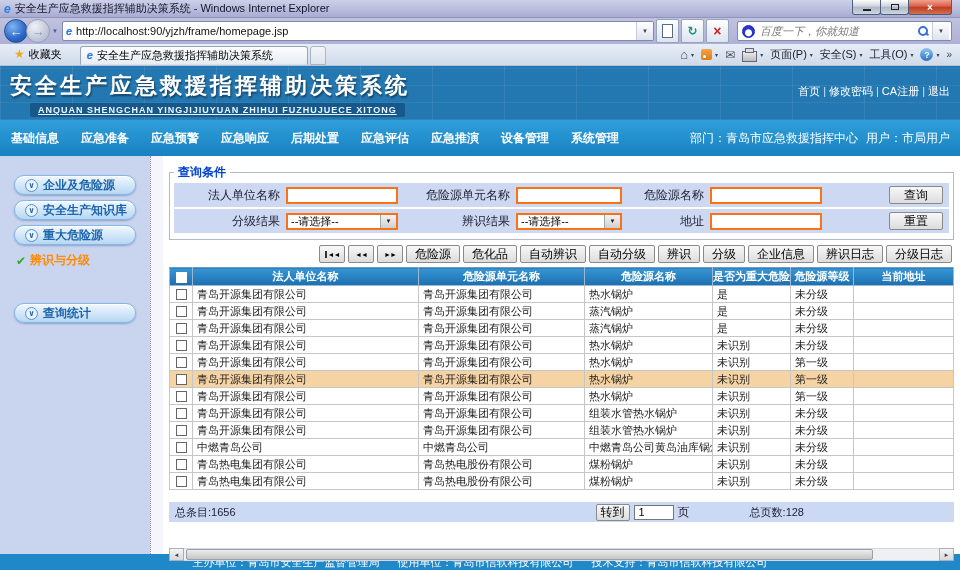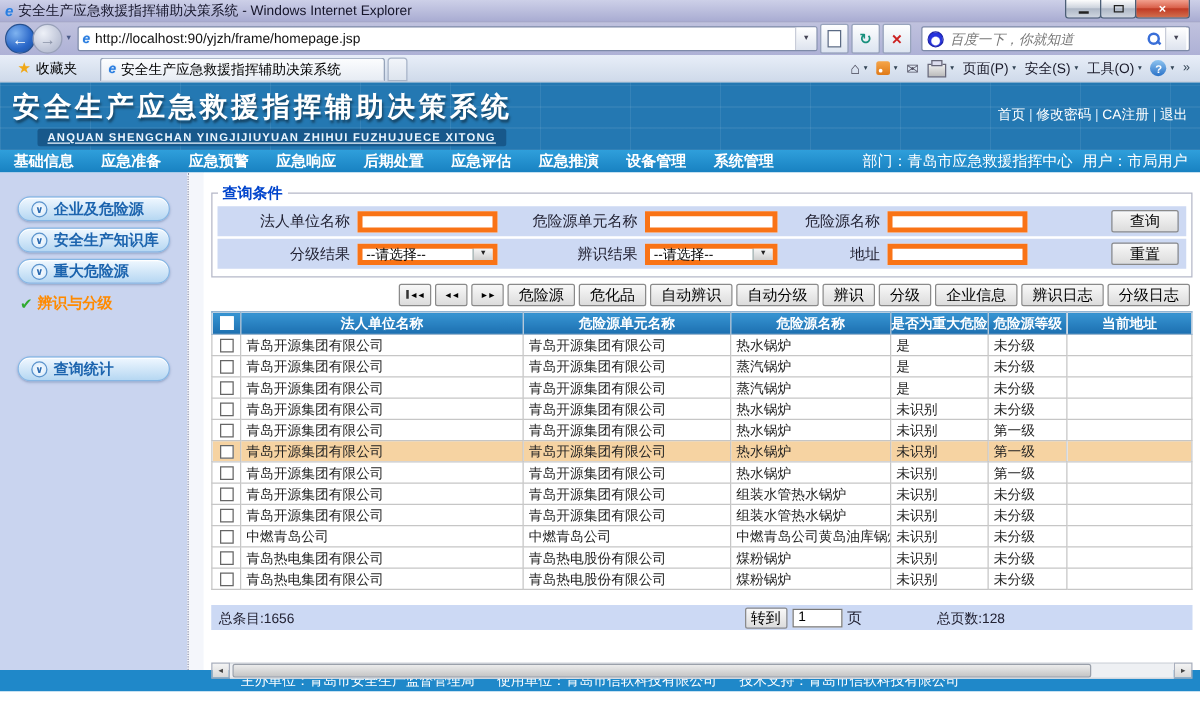--- a/index.html
+++ b/index.html
@@ -81,21 +81,21 @@
       repeating-linear-gradient(0deg,rgba(255,255,255,.06) 0 1px,transparent 1px 17px);}
   .app-title{font-size:22px;font-weight:bold;color:#fff;letter-spacing:3px;padding:5px 0 0 10px;
     text-shadow:1px 2px 2px rgba(0,0,0,.45);white-space:nowrap;}
   .app-pinyin{display:inline-block;margin:2px 0 0 30px;padding:2px 8px;font-size:9px;font-weight:bold;
     letter-spacing:1px;color:#eaf5ff;background:rgba(12,62,108,.55);border-radius:2px;white-space:nowrap;text-decoration:underline;}
   .top-links{position:absolute;right:8px;top:18px;font-size:11px;color:#fff;}
   .toplink{cursor:pointer;margin:0 2px;}
   .sep{margin:0 1px;color:#cfe4f5;}
 
   
-  .menubar{height:18px;background:linear-gradient(#2f9fdb,#1881c1);display:flex;align-items:center;
+  .menubar{height:36px;background:linear-gradient(#2f9fdb,#1881c1);display:flex;align-items:center;
     color:#fff;font-size:12px;box-sizing:border-box;}
   .menu-items{display:flex;}
   .menu-item{font-weight:bold;padding:0 11px;white-space:nowrap;cursor:pointer;}
   .menu-right{margin-left:auto;display:flex;gap:8px;padding-right:10px;white-space:nowrap;}
 
   
   .content{display:flex;height:398px;box-sizing:border-box;}
   .sidebar{width:150px;background:#c9d4ef;padding-top:14px;box-sizing:border-box;flex:none;}
   .side-btn{width:122px;height:20px;margin:5px auto;border-radius:10px;border:1px solid #86b6e4;
     background:linear-gradient(#f0f8ff,#b6d7f2);display:flex;align-items:center;gap:5px;padding-left:10px;
@@ -109,21 +109,21 @@
   .side-btn.stat{margin-top:34px;}
   .splitter{width:12px;background:#f4f6fb;border-left:1px dotted #8a8fa8;flex:none;}
   .main{flex:1;background:#fff;padding:8px 6px 0 6px;box-sizing:border-box;min-width:0;}
 
   
   .qbox{border:1px solid #b5b8c8;margin:0;padding:2px 4px 4px;}
   .qbox legend{font-size:12px;font-weight:bold;color:#0044cc;padding:0 4px;}
   .q-row{display:flex;align-items:center;height:24px;background:#cdd9f3;margin-bottom:2px;}
   .q-label{font-size:12px;color:#223;text-align:right;padding-right:6px;box-sizing:border-box;white-space:nowrap;}
   .q-label.q0{width:112px;}.q-label.q1{width:118px;}.q-label.q2{width:88px;}
-  .q-ctrl{height:17px;border:4px solid #f97316;font-size:11px;background:#fff;box-sizing:border-box;padding:0 2px;}
+  .q-ctrl{height:17px;border:2px solid #f97316;font-size:11px;background:#fff;box-sizing:border-box;padding:0 2px;}
   .q-ctrl.c0{width:112px;}.q-ctrl.c1{width:106px;}.q-ctrl.c2{width:112px;}
   .sel{display:flex;align-items:center;padding:0;}
   .selval{flex:1;padding-left:3px;white-space:nowrap;overflow:hidden;}
   .seldd{width:15px;align-self:stretch;display:flex;align-items:center;justify-content:center;
     background:linear-gradient(#f4f4f4,#cfcfcf);border-left:1px solid #9aa;font-size:6px;color:#222;}
   .flexsp{flex:1;}
   .btn-classic{background:linear-gradient(#f8f8f8,#dcdcdc);border:1px solid #8a8a8a;border-radius:2px;
     font-size:12px;height:18px;line-height:15px;color:#000;padding:0 8px;cursor:pointer;
     font-family:"Liberation Sans","DejaVu Sans",sans-serif;}
   .qbtn{width:54px;margin-right:6px;padding:0;}

